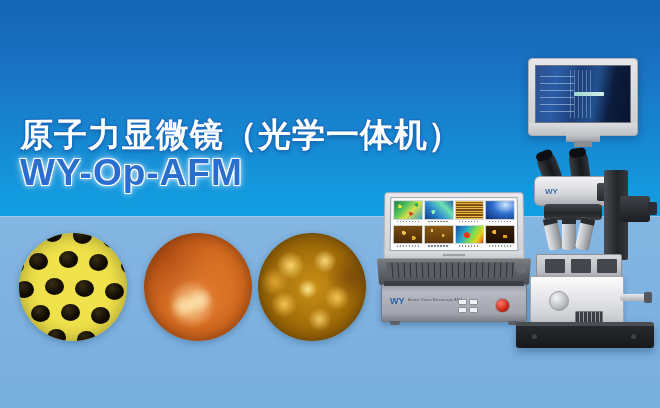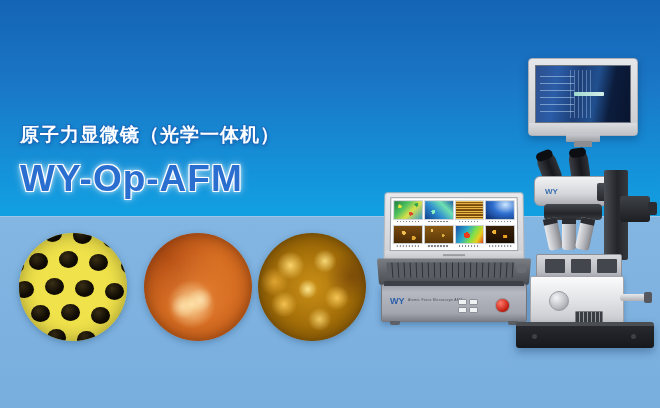--- a/index.html
+++ b/index.html
@@ -17,28 +17,27 @@
     background:linear-gradient(to bottom,#84b6e2 0%,#7fb2e0 45%,#77aedd 100%);
   }
   .band-edge{
     position:absolute;left:0;right:0;top:216px;height:1px;
     background:rgba(255,255,255,.22);
   }
 
   
   .headline-wrap{position:absolute;left:20px;top:118px;z-index:30;}
   .title-cn{
-    font-size:19px;line-height:34px;font-weight:bold;color:#ffffff;
+    font-size:33px;line-height:34px;font-weight:bold;color:#ffffff;
     letter-spacing:1px;white-space:nowrap;
     text-shadow:
       0 0 1px #2a7fd0, 1px 1px 0 #1d6cbd, -1px 1px 0 #1d6cbd,
       1px -1px 0 #1d6cbd, -1px -1px 0 #1d6cbd, 0 2px 4px rgba(0,40,90,.40);
   }
   .title-model{
-    margin-top:6px;
     font-size:37px;line-height:41px;font-weight:bold;color:#2a6fd0;
     letter-spacing:1px;white-space:nowrap;
     text-shadow:
       1px 1px 0 #ffffff, -1px 1px 0 #ffffff, 1px -1px 0 #ffffff,
       -1px -1px 0 #ffffff, 0 0 5px rgba(255,255,255,.95),
       0 0 10px rgba(255,255,255,.65);
   }
 
   
   .circle{

